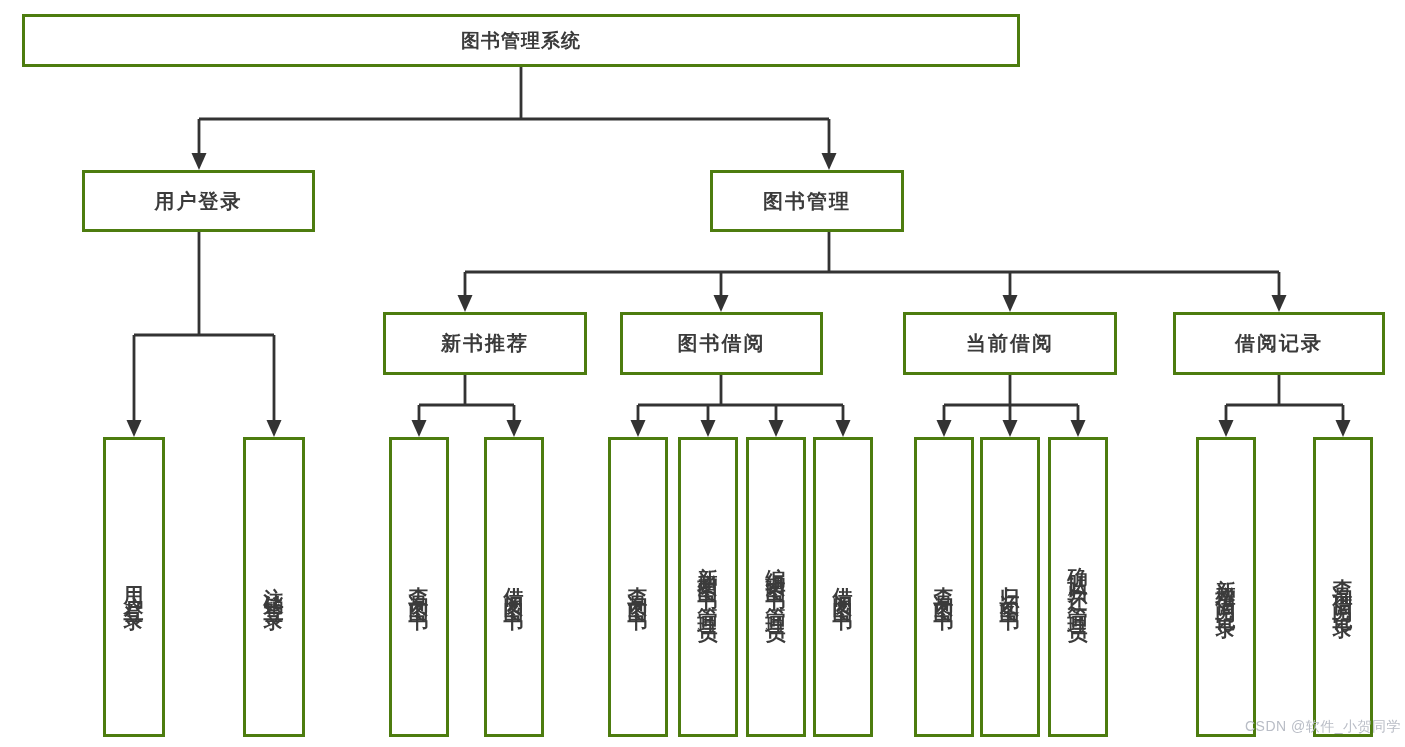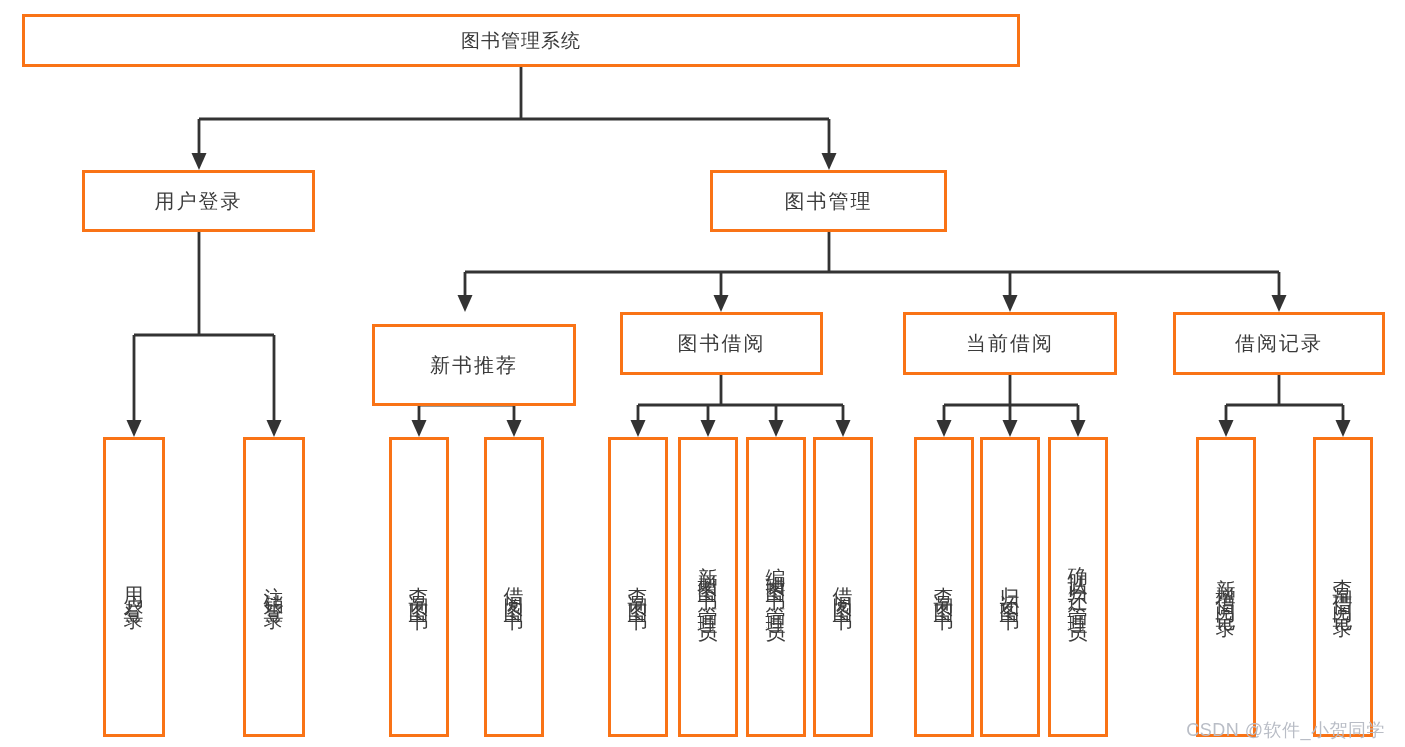--- a/index.html
+++ b/index.html
@@ -26,48 +26,49 @@
     stroke-width: 2.8;
     fill: none;
   }
   #connectors polygon {
     fill: #333333;
     stroke: none;
   }
   .node {
     position: absolute;
     box-sizing: border-box;
-    border: 3px solid #f97316;
+    border: 3px solid #4d7c0f;
     background: #ffffff;
     display: flex;
     align-items: center;
     justify-content: center;
     color: #3b3b3b;
+    font-weight: bold;
   }
   .node-h span {
     font-size: 20px;
     letter-spacing: 2px;
     white-space: nowrap;
   }
   .node-root span {
     font-size: 19px;
     letter-spacing: 1px;
   }
   .node-v span {
     writing-mode: vertical-rl;
     text-orientation: mixed;
     font-size: 20px;
     line-height: 1.1;
     letter-spacing: 8px;
   }
   #watermark {
     position: absolute;
     top: 718px;
-    right: 20px;
-    font-size: 18px;
+    right: 4px;
+    font-size: 14px;
     letter-spacing: 0.5px;
     color: #b9bdc6;
     z-index: 10;
     white-space: nowrap;
   }
 </style>
 </head>
 <body>
 
 <div id="canvas">
@@ -101,25 +102,25 @@
       <polygon points="1335.5,420 1350.5,420 1343,437"></polygon>
     </svg>
 
   <div class="node node-h node-root" style="left:22px; top:14px; width:998px; height:53px;">
     <span>图书管理系统</span>
   </div>
 
   <div class="node node-h" style="left:82px; top:170px; width:233px; height:62px;">
     <span>用户登录</span>
   </div>
-  <div class="node node-h" style="left:710px; top:170px; width:237px; height:62px;">
+  <div class="node node-h" style="left:710px; top:170px; width:194px; height:62px;">
     <span>图书管理</span>
   </div>
 
-  <div class="node node-h" style="left:372px; top:312px; width:204px; height:82px;margin-top:12px;">
+  <div class="node node-h" style="left:383px; top:312px; width:204px; height:63px;">
     <span>新书推荐</span>
   </div>
   <div class="node node-h" style="left:903px; top:312px; width:214px; height:63px;">
     <span>当前借阅</span>
   </div>
   <div class="node node-h" style="left:620px; top:312px; width:203px; height:63px;">
     <span>图书借阅</span>
   </div>
   <div class="node node-h" style="left:1173px; top:312px; width:212px; height:63px;">
     <span>借阅记录</span>

